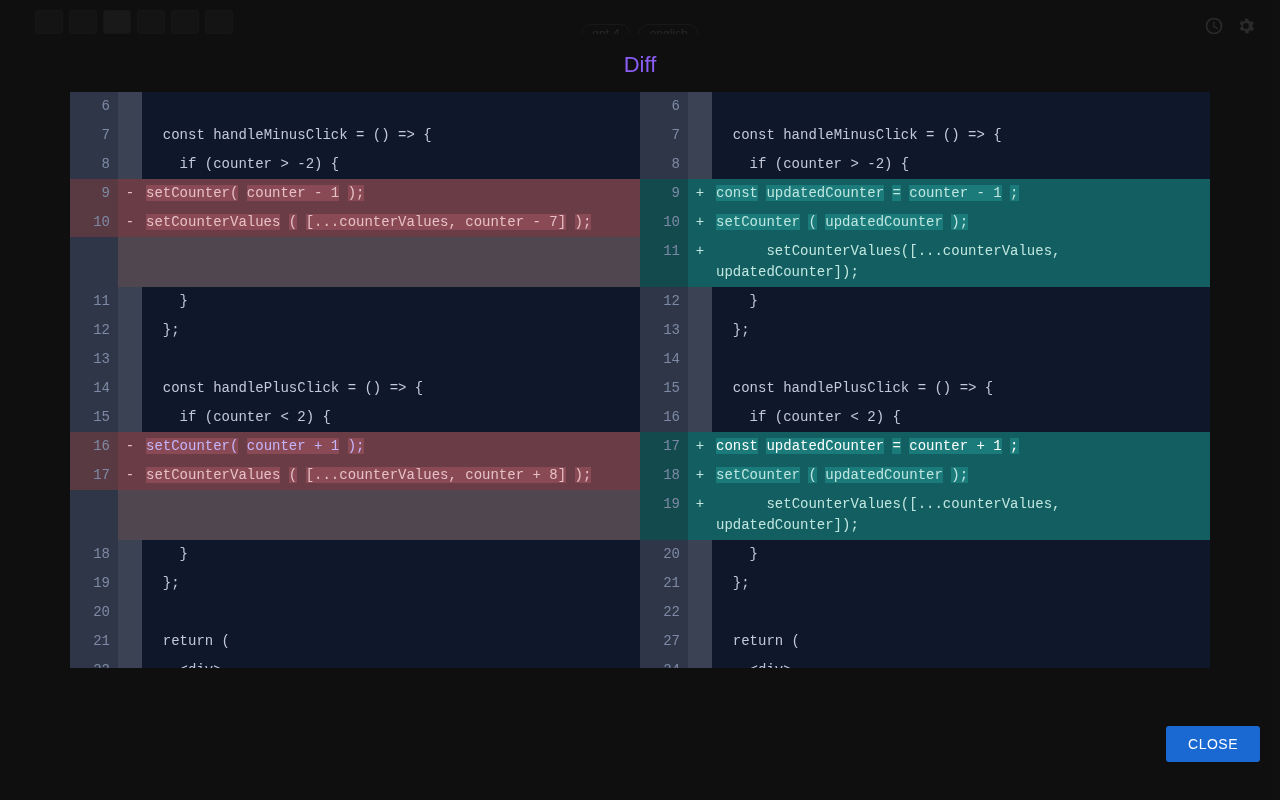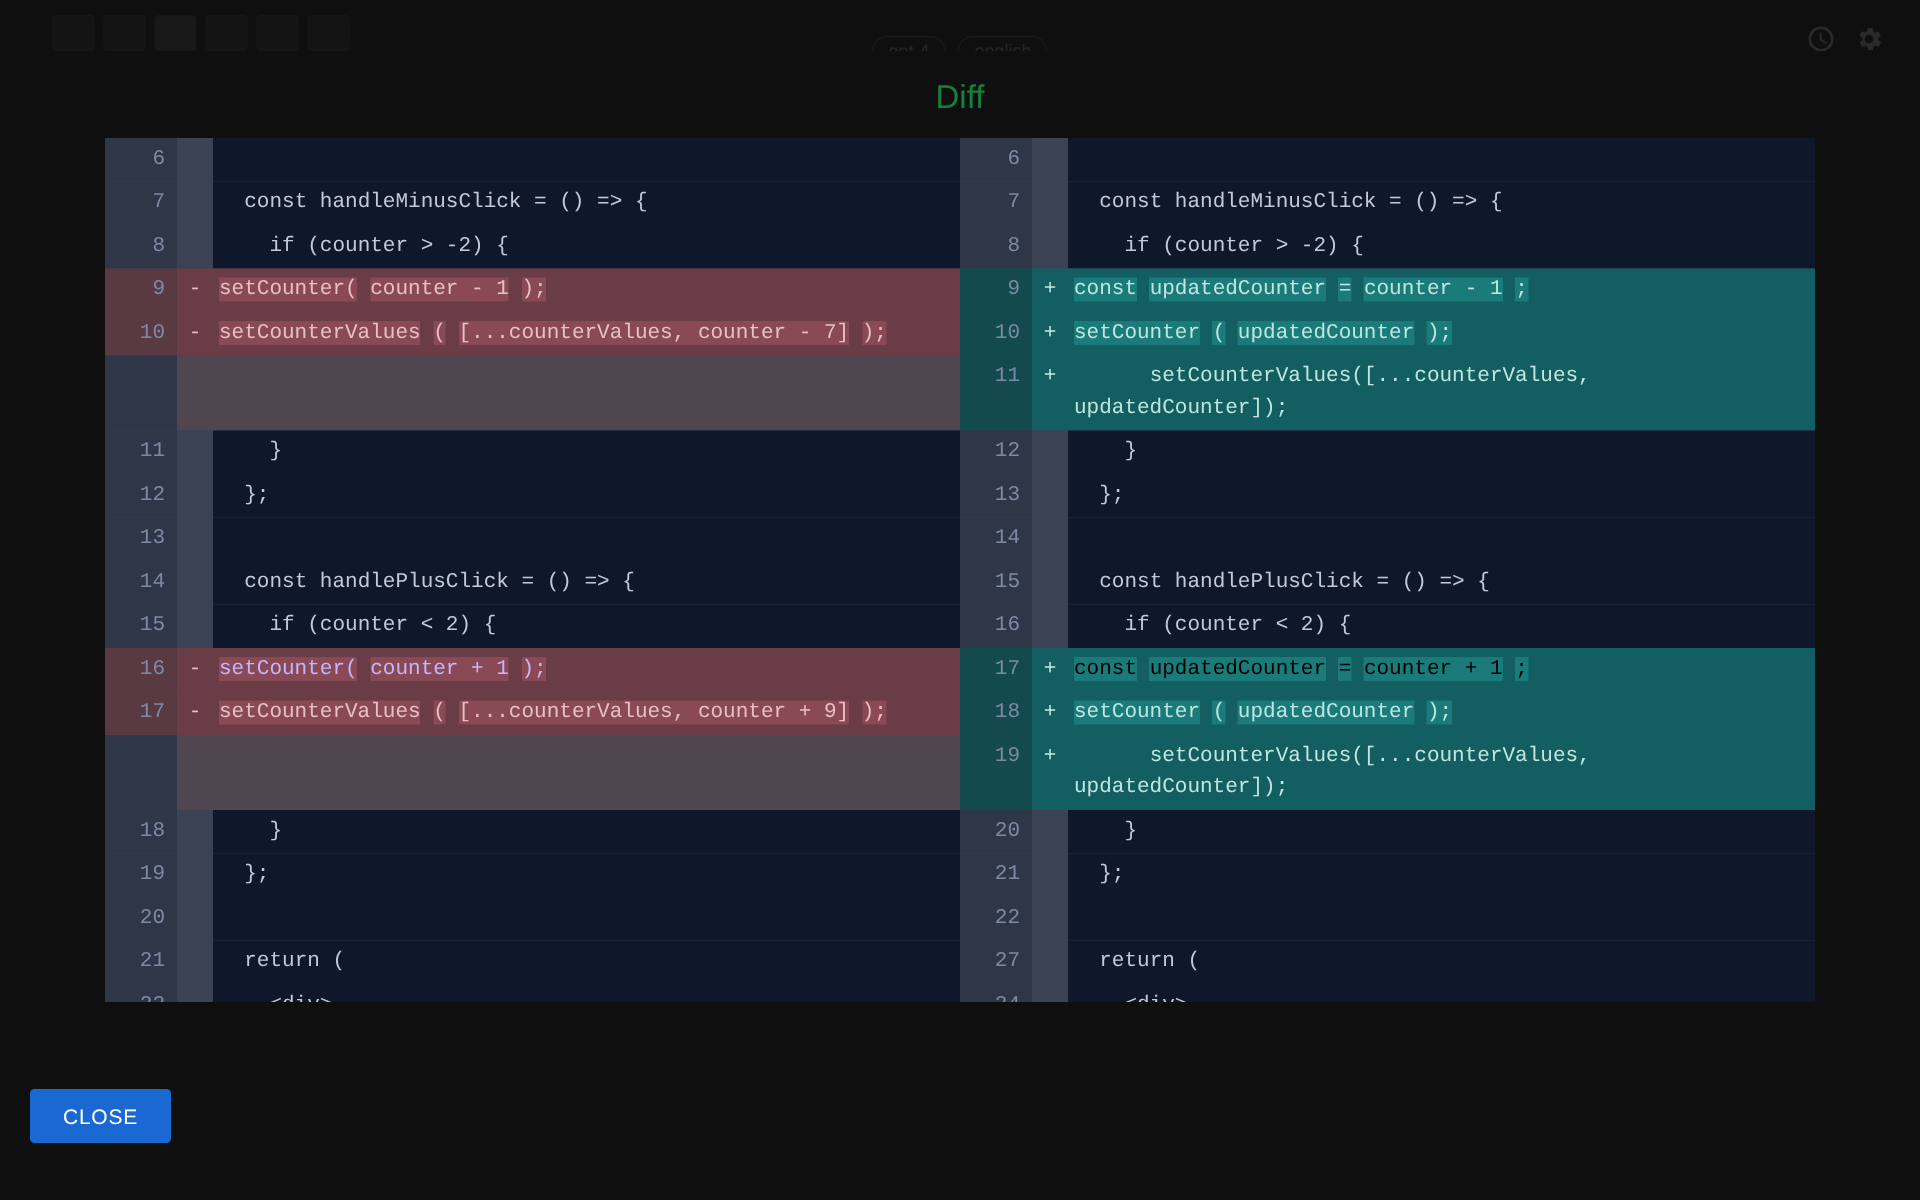--- a/index.html
+++ b/index.html
@@ -10,21 +10,21 @@
   .bg-hint-left .hint-icon { width: 28px; height: 24px; background: #2a2a2a; border: 1px solid #333; border-radius: 3px; opacity: 0.5; }
   .bg-hint-left .hint-icon.active { background: #3a3a3a; }
   .bg-hint-center { position: absolute; top: 24px; left: 50%; transform: translateX(-50%); display: flex; gap: 8px; opacity: 0.35; }
   .bg-hint-center .pill { font-size: 12px; color: #888; border: 1px solid #444; border-radius: 12px; padding: 2px 10px; }
   .bg-hint-right { position: absolute; top: 16px; right: 24px; display: flex; gap: 12px; opacity: 0.4; }
   .bg-hint-right svg { width: 20px; height: 20px; fill: #888; }
   
   
   .modal-backdrop { position: absolute; inset: 0; background: rgba(0,0,0,0.4); }
   .modal { position: absolute; top: 34px; left: 20px; right: 20px; bottom: 20px; background: #0f0f0f; border-radius: 4px; display: flex; flex-direction: column; }
-  .modal-title { text-align: center; color: #15803d; font-size: 22px; font-weight: 400; padding: 18px 0 14px; }
+  .modal-title { text-align: center; color: #8b5cf6; font-size: 22px; font-weight: 400; padding: 18px 0 14px; }
   
   .diff-wrapper { flex: 1; margin: 0 50px; overflow: hidden; background: #3a4254; }
   .diff-table { width: 100%; border-collapse: collapse; table-layout: fixed; font-family: "SFMono-Regular", Consolas, "Liberation Mono", Menlo, monospace; font-size: 14px; line-height: 1.5; }
   
   .col-lnum-l { width: 48px; }
   .col-sign-l { width: 24px; }
   .col-code-l { width: calc(50% - 72px); }
   .col-lnum-r { width: 48px; }
   .col-sign-r { width: 24px; }
   .col-code-r { width: calc(50% - 72px); }
@@ -42,21 +42,21 @@
   
   .ctx .code { background: #0f172a; }
   .ctx .sign { background: #3a4254; }
   
   
   .empty-del { background: #4f4650; }
   .empty-ctx { background: #3a4254; }
   .empty-ctx.lnum { background: #2f3648; }
   
   
-  .modal-footer { display: flex; justify-content: flex-start; padding: 22px 0 18px; margin-top: 36px; }
+  .modal-footer { display: flex; justify-content: flex-end; padding: 22px 0 18px; margin-top: 36px; }
   .close-btn { background: #1a68d1; color: #fff; border: none; font-size: 14px; letter-spacing: 0.5px; font-weight: 500; padding: 10px 22px; border-radius: 3px; cursor: pointer; }
 </style>
 </head>
 <body>
 
 <div class="bg-hint-left">
   <div class="hint-icon"></div>
   <div class="hint-icon"></div>
   <div class="hint-icon active"></div>
   <div class="hint-icon"></div>
@@ -179,26 +179,26 @@
             <td class="lnum">16</td>
             <td class="sign"></td>
             <td class="code">    if (counter &lt; 2) {</td>
           </tr>
           <tr class="">
             <td class="lnum" style="background:#5a3a42">16</td>
             <td class="sign" style="background:#6a3c45;color:#e6c0c5">-</td>
             <td class="code" style="background:#6a3c45;color:#c4b5fd"><span class="hl" style="background:#8a4a55">setCounter(</span> <span class="hl" style="background:#8a4a55">counter + 1</span> <span class="hl" style="background:#8a4a55">);</span></td>
             <td class="lnum" style="background:#134a4e">17</td>
             <td class="sign" style="background:#135e60;color:#c0e6e0">+</td>
-            <td class="code" style="background:#135e60;color:#000000"><span class="hl" style="background:#1a7b7a">const</span> <span class="hl" style="background:#1a7b7a">updatedCounter</span> <span class="hl" style="background:#1a7b7a">=</span> <span class="hl" style="background:#1a7b7a">counter + 1</span> <span class="hl" style="background:#1a7b7a">;</span></td>
+            <td class="code" style="background:#135e60;color:#ffffff"><span class="hl" style="background:#1a7b7a">const</span> <span class="hl" style="background:#1a7b7a">updatedCounter</span> <span class="hl" style="background:#1a7b7a">=</span> <span class="hl" style="background:#1a7b7a">counter + 1</span> <span class="hl" style="background:#1a7b7a">;</span></td>
           </tr>
           <tr class="">
             <td class="lnum" style="background:#5a3a42">17</td>
             <td class="sign" style="background:#6a3c45;color:#e6c0c5">-</td>
-            <td class="code" style="background:#6a3c45;color:#e6c0c5"><span class="hl" style="background:#8a4a55">setCounterValues</span> <span class="hl" style="background:#8a4a55">(</span> <span class="hl" style="background:#8a4a55">[...counterValues, counter + 9]</span> <span class="hl" style="background:#8a4a55">);</span></td>
+            <td class="code" style="background:#6a3c45;color:#e6c0c5"><span class="hl" style="background:#8a4a55">setCounterValues</span> <span class="hl" style="background:#8a4a55">(</span> <span class="hl" style="background:#8a4a55">[...counterValues, counter + 8]</span> <span class="hl" style="background:#8a4a55">);</span></td>
             <td class="lnum" style="background:#134a4e">18</td>
             <td class="sign" style="background:#135e60;color:#c0e6e0">+</td>
             <td class="code" style="background:#135e60;color:#c0e6e0"><span class="hl" style="background:#1a7b7a">setCounter</span> <span class="hl" style="background:#1a7b7a">(</span> <span class="hl" style="background:#1a7b7a">updatedCounter</span> <span class="hl" style="background:#1a7b7a">);</span></td>
           </tr>
           <tr>
             <td class="lnum empty-ctx"></td>
             <td class="empty-del"></td>
             <td class="empty-del"></td>
             <td class="lnum" style="background:#134a4e">19</td>
             <td class="sign" style="background:#135e60;color:#c0e6e0">+</td>

